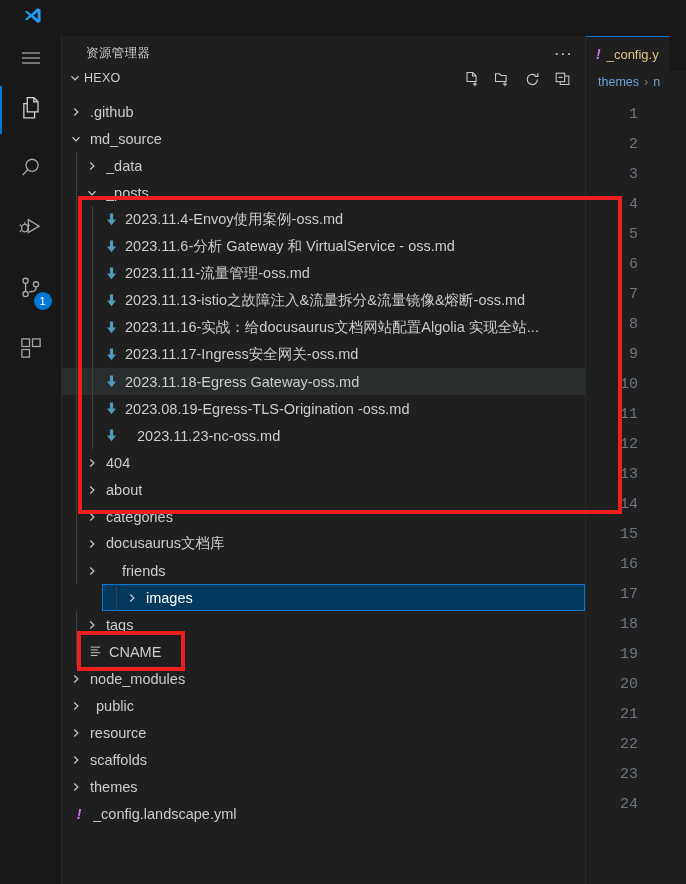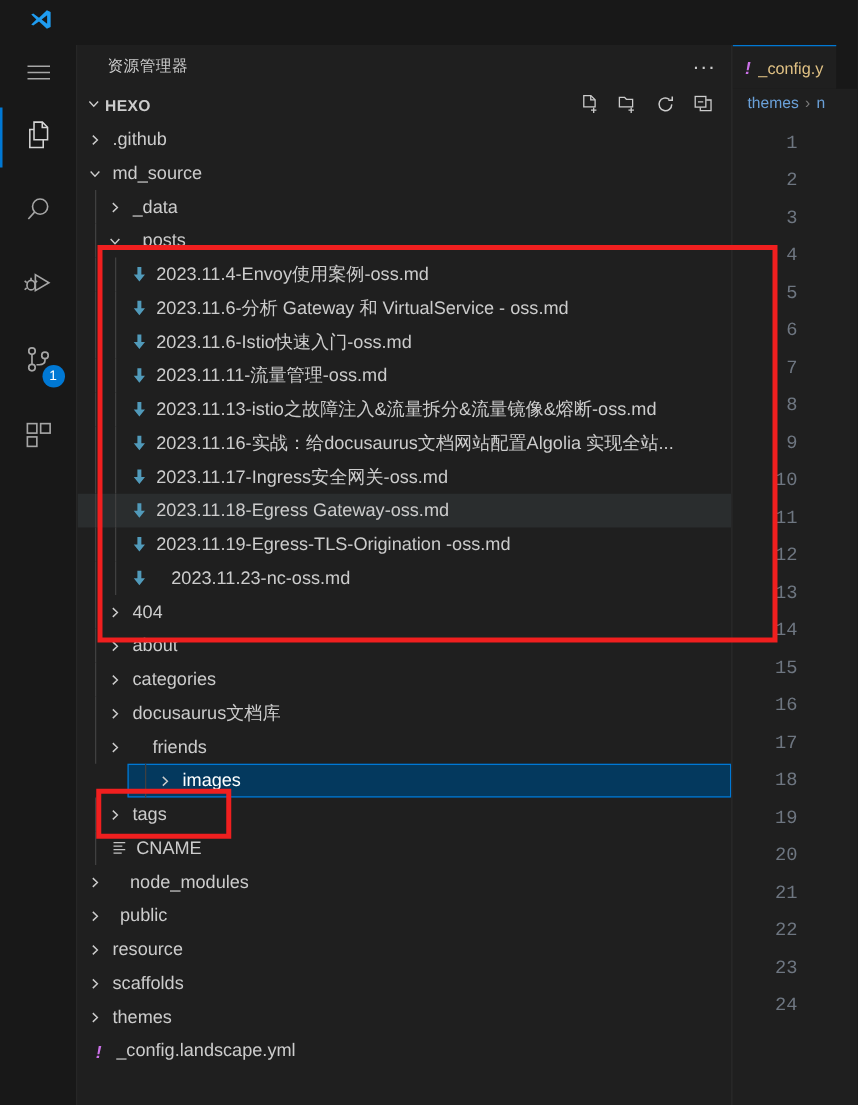--- a/index.html
+++ b/index.html
@@ -86,25 +86,25 @@
     color: #cccccc;
     font-size: 12.5px;
     letter-spacing: .4px;
     justify-content: space-between;
     flex: 0 0 35px;
   }
   .more-dots { color: #cccccc; font-size: 17px; letter-spacing: 1.5px; line-height: 10px; padding-bottom: 8px; }
 
   .section-header {
     height: 27px;
-    display: flex; align-items: center;
+    display: flex; align-items: flex-start;
     padding-left: 6px;
     color: #cccccc;
     font-size: 12.5px;
-    font-weight: bold;
+    font-weight: normal;
     flex: 0 0 27px;
   }
   .section-header .label { margin-left: 2px; letter-spacing: .3px; }
   .sh-actions { margin-left: auto; display: flex; gap: 13px; padding-right: 14px; color: #cccccc; }
 
   .tree { flex: 1 1 auto; overflow: hidden; position: relative; }
   .row {
     height: 27px;
     display: flex; align-items: center;
     color: #cccccc;
@@ -387,81 +387,71 @@
             <span class="name" style="margin-left: 3px;">2023.11.6-分析 Gateway 和 VirtualService - oss.md</span>
           </div>
           <div class="row" style="padding-left: 38px;">
             <span class="indent-guide" style="left: 14px;"></span>
             <span class="indent-guide" style="left: 30px;"></span>
             <span class="ficon">
               <svg width="15" height="15" viewBox="0 0 16 16">
                 <path d="M6.3 1.6 h3.4 v6.4 h3.1 L8 14 L3.2 8 h3.1 Z" fill="#519aba"></path>
               </svg>
             </span>
-            <span class="name" style="margin-left: 3px;">2023.11.6-Istio快速入门-oss.md</span>
+            <span class="name" style="margin-left: 3px;">2023.11.11-流量管理-oss.md</span>
           </div>
           <div class="row" style="padding-left: 38px;">
             <span class="indent-guide" style="left: 14px;"></span>
             <span class="indent-guide" style="left: 30px;"></span>
             <span class="ficon">
               <svg width="15" height="15" viewBox="0 0 16 16">
                 <path d="M6.3 1.6 h3.4 v6.4 h3.1 L8 14 L3.2 8 h3.1 Z" fill="#519aba"></path>
               </svg>
             </span>
-            <span class="name" style="margin-left: 3px;">2023.11.11-流量管理-oss.md</span>
+            <span class="name" style="margin-left: 3px;">2023.11.13-istio之故障注入&amp;流量拆分&amp;流量镜像&amp;熔断-oss.md</span>
           </div>
           <div class="row" style="padding-left: 38px;">
             <span class="indent-guide" style="left: 14px;"></span>
             <span class="indent-guide" style="left: 30px;"></span>
             <span class="ficon">
               <svg width="15" height="15" viewBox="0 0 16 16">
                 <path d="M6.3 1.6 h3.4 v6.4 h3.1 L8 14 L3.2 8 h3.1 Z" fill="#519aba"></path>
               </svg>
             </span>
-            <span class="name" style="margin-left: 3px;">2023.11.13-istio之故障注入&amp;流量拆分&amp;流量镜像&amp;熔断-oss.md</span>
+            <span class="name" style="margin-left: 3px;">2023.11.16-实战：给docusaurus文档网站配置Algolia 实现全站...</span>
           </div>
           <div class="row" style="padding-left: 38px;">
             <span class="indent-guide" style="left: 14px;"></span>
             <span class="indent-guide" style="left: 30px;"></span>
             <span class="ficon">
               <svg width="15" height="15" viewBox="0 0 16 16">
                 <path d="M6.3 1.6 h3.4 v6.4 h3.1 L8 14 L3.2 8 h3.1 Z" fill="#519aba"></path>
               </svg>
             </span>
-            <span class="name" style="margin-left: 3px;">2023.11.16-实战：给docusaurus文档网站配置Algolia 实现全站...</span>
+            <span class="name" style="margin-left: 3px;">2023.11.17-Ingress安全网关-oss.md</span>
+          </div>
+          <div class="row hovered" style="padding-left: 38px;">
+            <span class="indent-guide" style="left: 14px;"></span>
+            <span class="indent-guide" style="left: 30px;"></span>
+            <span class="ficon">
+              <svg width="15" height="15" viewBox="0 0 16 16">
+                <path d="M6.3 1.6 h3.4 v6.4 h3.1 L8 14 L3.2 8 h3.1 Z" fill="#519aba"></path>
+              </svg>
+            </span>
+            <span class="name" style="margin-left: 3px;">2023.11.18-Egress Gateway-oss.md</span>
           </div>
           <div class="row" style="padding-left: 38px;">
             <span class="indent-guide" style="left: 14px;"></span>
             <span class="indent-guide" style="left: 30px;"></span>
             <span class="ficon">
               <svg width="15" height="15" viewBox="0 0 16 16">
                 <path d="M6.3 1.6 h3.4 v6.4 h3.1 L8 14 L3.2 8 h3.1 Z" fill="#519aba"></path>
               </svg>
             </span>
-            <span class="name" style="margin-left: 3px;">2023.11.17-Ingress安全网关-oss.md</span>
-          </div>
-          <div class="row hovered" style="padding-left: 38px;">
-            <span class="indent-guide" style="left: 14px;"></span>
-            <span class="indent-guide" style="left: 30px;"></span>
-            <span class="ficon">
-              <svg width="15" height="15" viewBox="0 0 16 16">
-                <path d="M6.3 1.6 h3.4 v6.4 h3.1 L8 14 L3.2 8 h3.1 Z" fill="#519aba"></path>
-              </svg>
-            </span>
-            <span class="name" style="margin-left: 3px;">2023.11.18-Egress Gateway-oss.md</span>
-          </div>
-          <div class="row" style="padding-left: 38px;">
-            <span class="indent-guide" style="left: 14px;"></span>
-            <span class="indent-guide" style="left: 30px;"></span>
-            <span class="ficon">
-              <svg width="15" height="15" viewBox="0 0 16 16">
-                <path d="M6.3 1.6 h3.4 v6.4 h3.1 L8 14 L3.2 8 h3.1 Z" fill="#519aba"></path>
-              </svg>
-            </span>
-            <span class="name" style="margin-left: 3px;">2023.11.19-Egress-TLS-Origination -oss.md</span>
+            <span class="name" style="margin-left: 3px;">2023.08.19-Egress-TLS-Origination -oss.md</span>
           </div>
           <div class="row" style="padding-left: 38px; gap: 12px;">
             <span class="indent-guide" style="left: 14px;"></span>
             <span class="indent-guide" style="left: 30px;"></span>
             <span class="ficon">
               <svg width="15" height="15" viewBox="0 0 16 16">
                 <path d="M6.3 1.6 h3.4 v6.4 h3.1 L8 14 L3.2 8 h3.1 Z" fill="#519aba"></path>
               </svg>
             </span>
             <span class="name" style="margin-left: 3px;">2023.11.23-nc-oss.md</span>
@@ -540,21 +530,21 @@
               </svg>
             </span>
             <span class="name" style="margin-left: 3px;">CNAME</span>
           </div>
           <div class="row" style="padding-left: 6px;">
             <span class="twisty">
               <svg width="14" height="14" viewBox="0 0 16 16" fill="none" stroke="currentColor" stroke-width="1.3">
                 <path d="M6 4 L10.2 8 L6 12"></path>
               </svg>
             </span>
-            <span class="name" style="margin-left: 20px;">node_modules</span>
+            <span class="name" style="margin-left: 6px;">node_modules</span>
           </div>
           <div class="row" style="padding-left: 6px;">
             <span class="twisty">
               <svg width="14" height="14" viewBox="0 0 16 16" fill="none" stroke="currentColor" stroke-width="1.3">
                 <path d="M6 4 L10.2 8 L6 12"></path>
               </svg>
             </span>
             <span class="name" style="margin-left: 12px;">public</span>
           </div>
           <div class="row" style="padding-left: 6px;">

